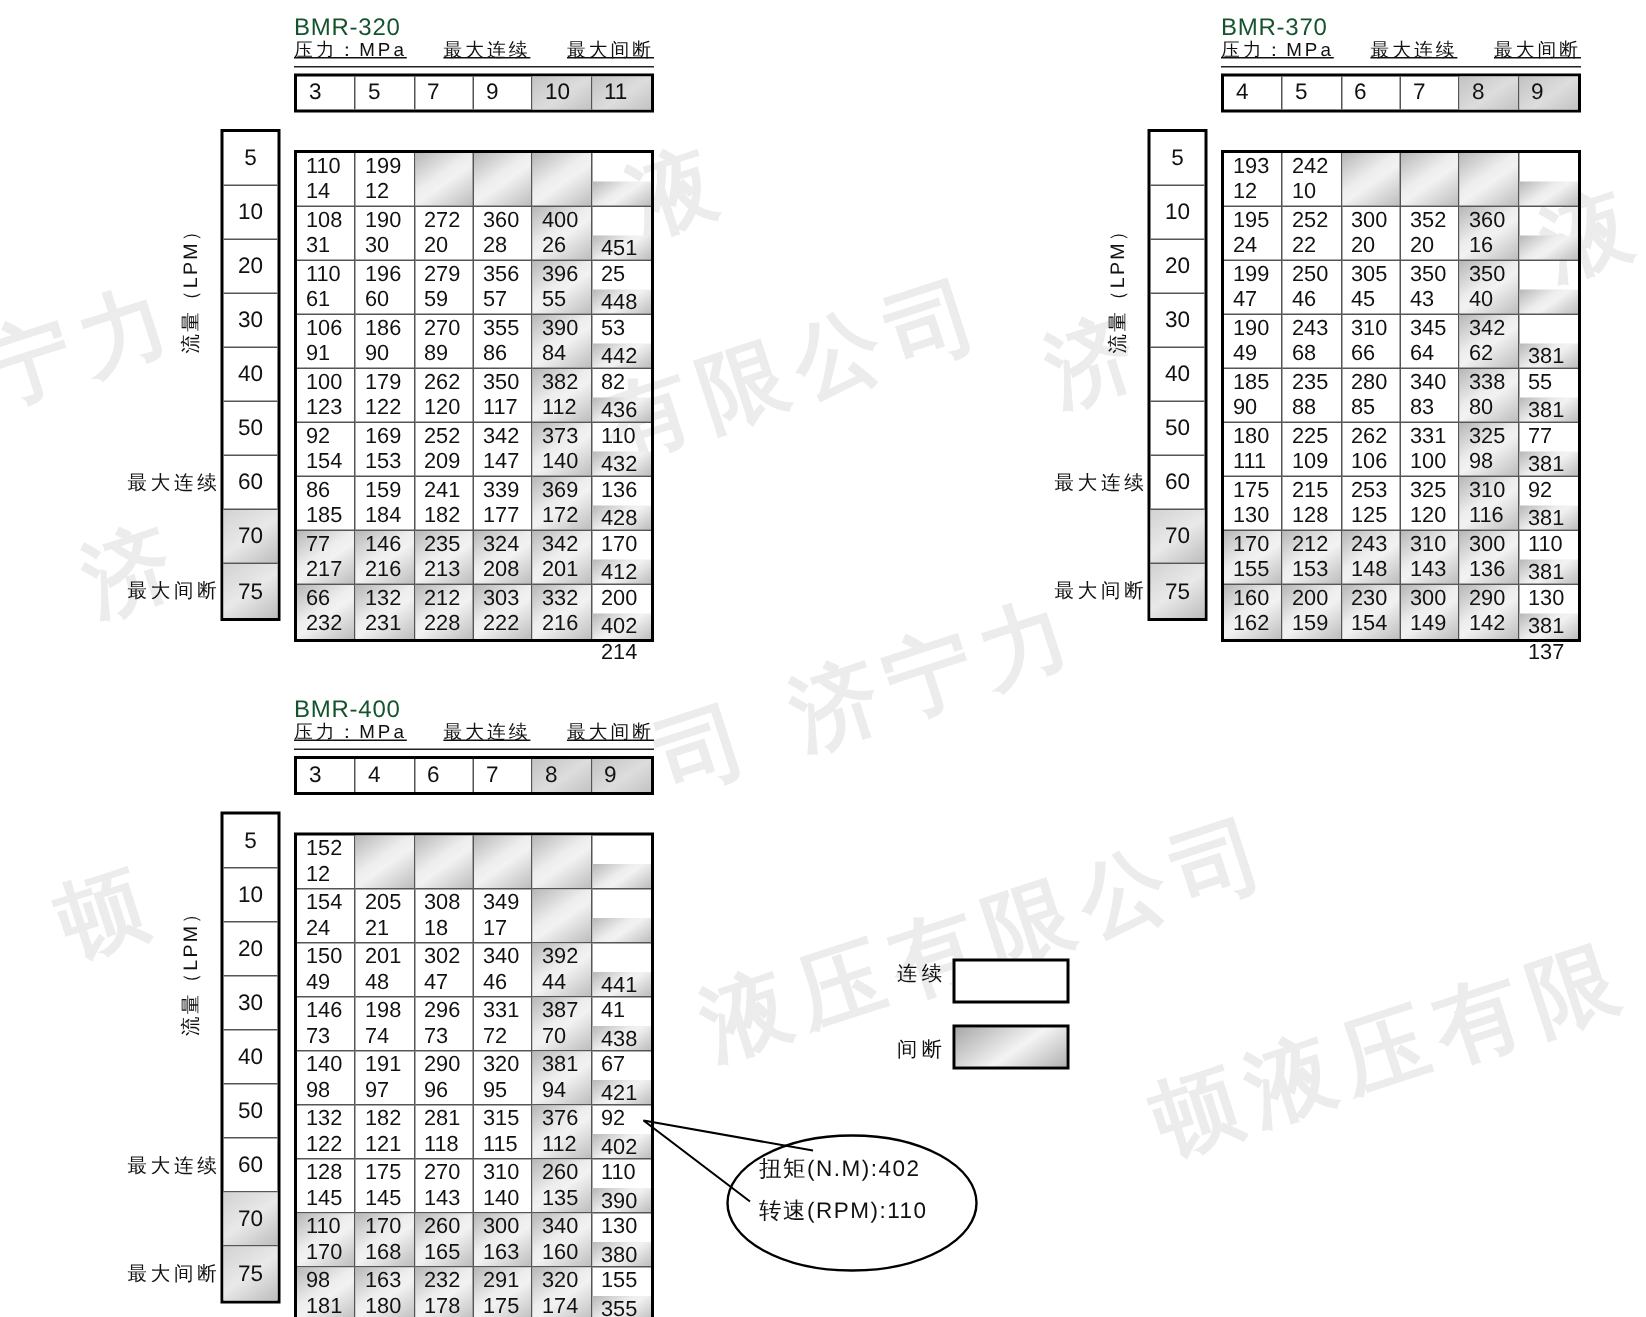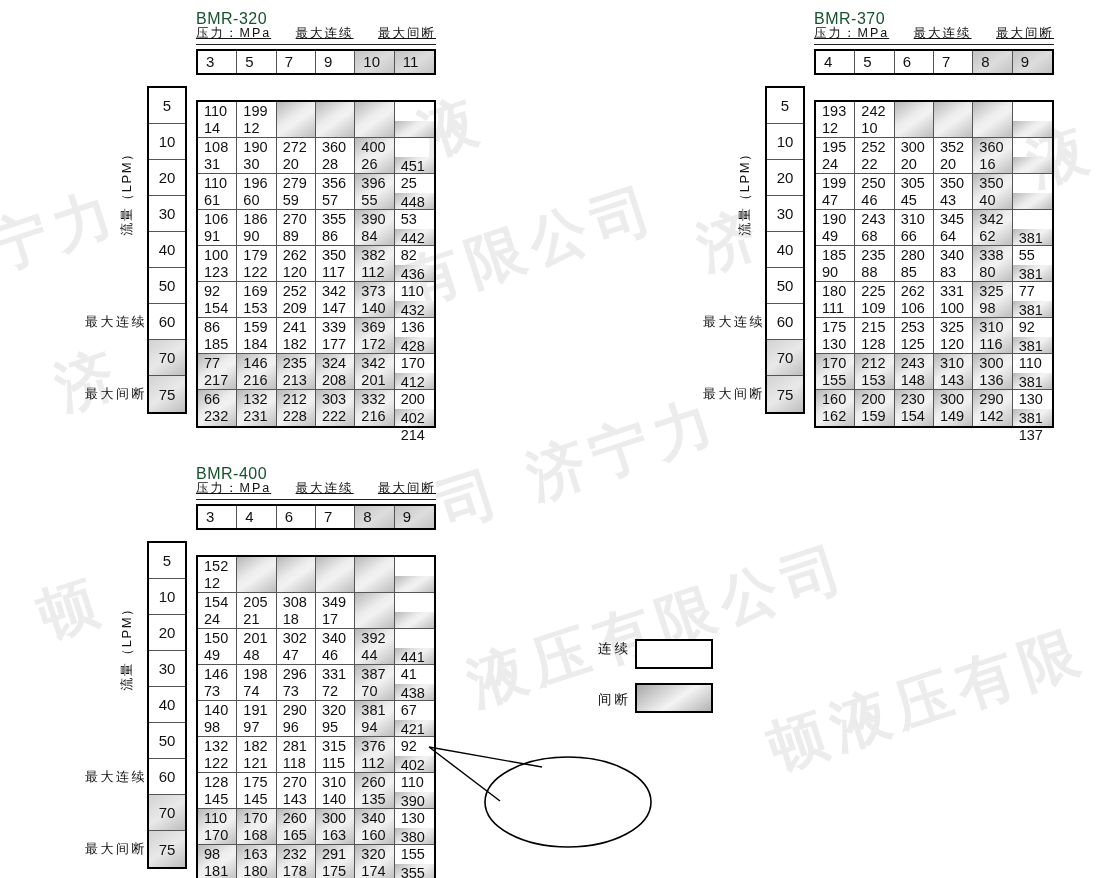--- a/index.html
+++ b/index.html
@@ -790,14 +790,18 @@
 
   <div class="legend-label" id="legend-label-cont">连续</div>
   <div class="legend-box" id="legend-box-cont"></div>
   <div class="legend-label" id="legend-label-int">间断</div>
   <div class="legend-box" id="legend-box-int"></div>
 
   <svg class="callout-svg" width="250" height="125" viewBox="0 0 250 125">
     <ellipse cx="150" cy="69" rx="83" ry="45" fill="#ffffff" stroke="#000000" stroke-width="1.6"></ellipse>
     <path d="M124,34 L11,14 L82,68" fill="none" stroke="#000000" stroke-width="1.4"></path>
   </svg>
+  <div class="callout-text">
+    <div>扭矩(N.M):402</div>
+    <div>转速(RPM):110</div>
+  </div>
 
 </div>
 
 </body></html>

